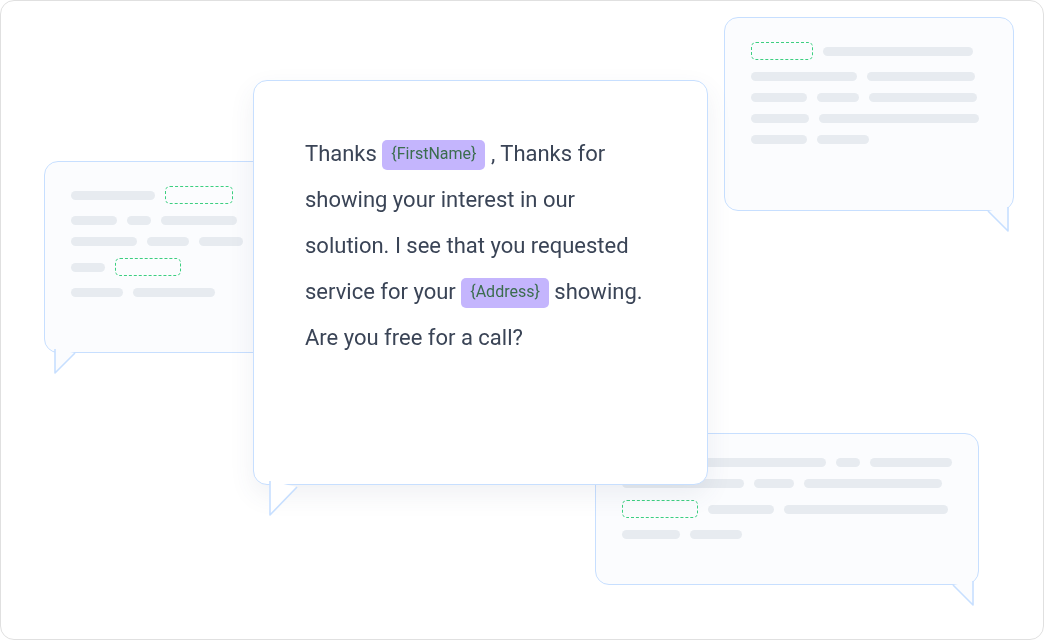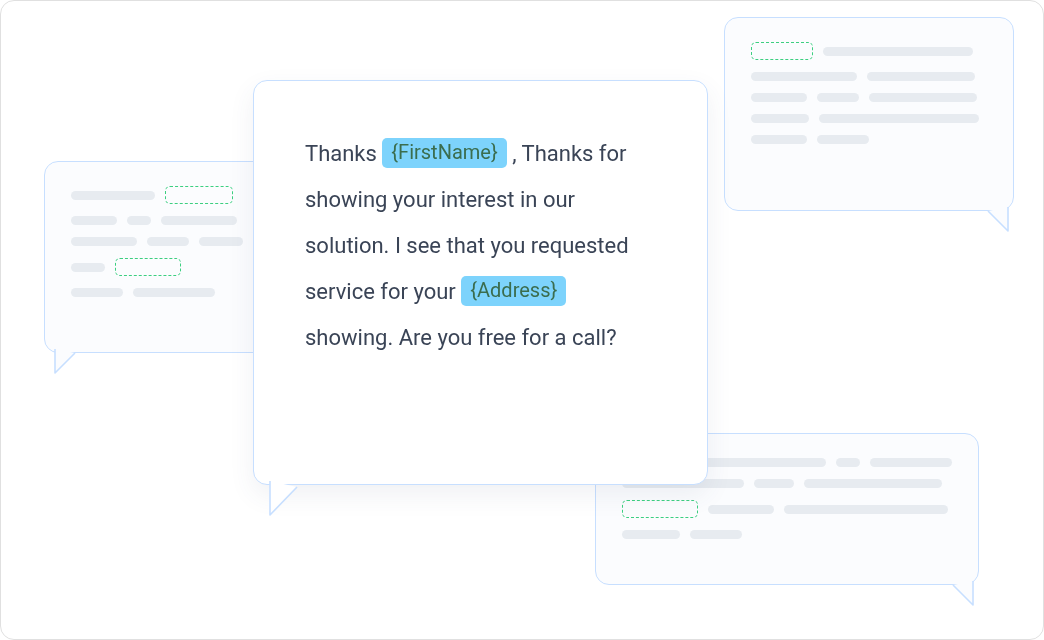--- a/index.html
+++ b/index.html
@@ -8,21 +8,21 @@
   .bubble{position:absolute;background:#fbfcfe;border:1.6px solid #c7dfff;border-radius:14px;box-sizing:border-box;}
   .tail{position:absolute;width:28px;height:28px;pointer-events:none;}
   .tail svg{display:block;}
   
   .skeleton-row{display:flex;gap:10px;margin-bottom:12px;align-items:center;}
   .pill{height:9px;border-radius:5px;background:#e7ebf0;}
   .token{height:18px;border:1.6px dashed #3ccf80;border-radius:5px;box-sizing:border-box;}
   .pad{padding:24px 26px 20px 26px;}
   
   .main-text{position:absolute;left:304px;top:130px;width:340px;font-size:22px;line-height:46px;color:#3a4456;}
-  .tag{display:inline-block;background:#7dd3fc;color:#3b6d4e;border-radius:5px;padding:0px 9px 2px 9px;line-height:28px;font-size:20px;vertical-align:2px;}
+  .tag{display:inline-block;background:#c4b5fd;color:#3b6d4e;border-radius:5px;padding:0px 9px 2px 9px;line-height:28px;font-size:16px;vertical-align:2px;}
 </style>
 </head>
 <body>
 
 <div class="stage">
 
   <div class="bubble pad" style="left:43px;top:160px;width:227px;height:192px;">
     <div class="skeleton-row">
       <div class="pill" style="width:84px;"></div>
       <div class="token" style="width:68px;"></div>

